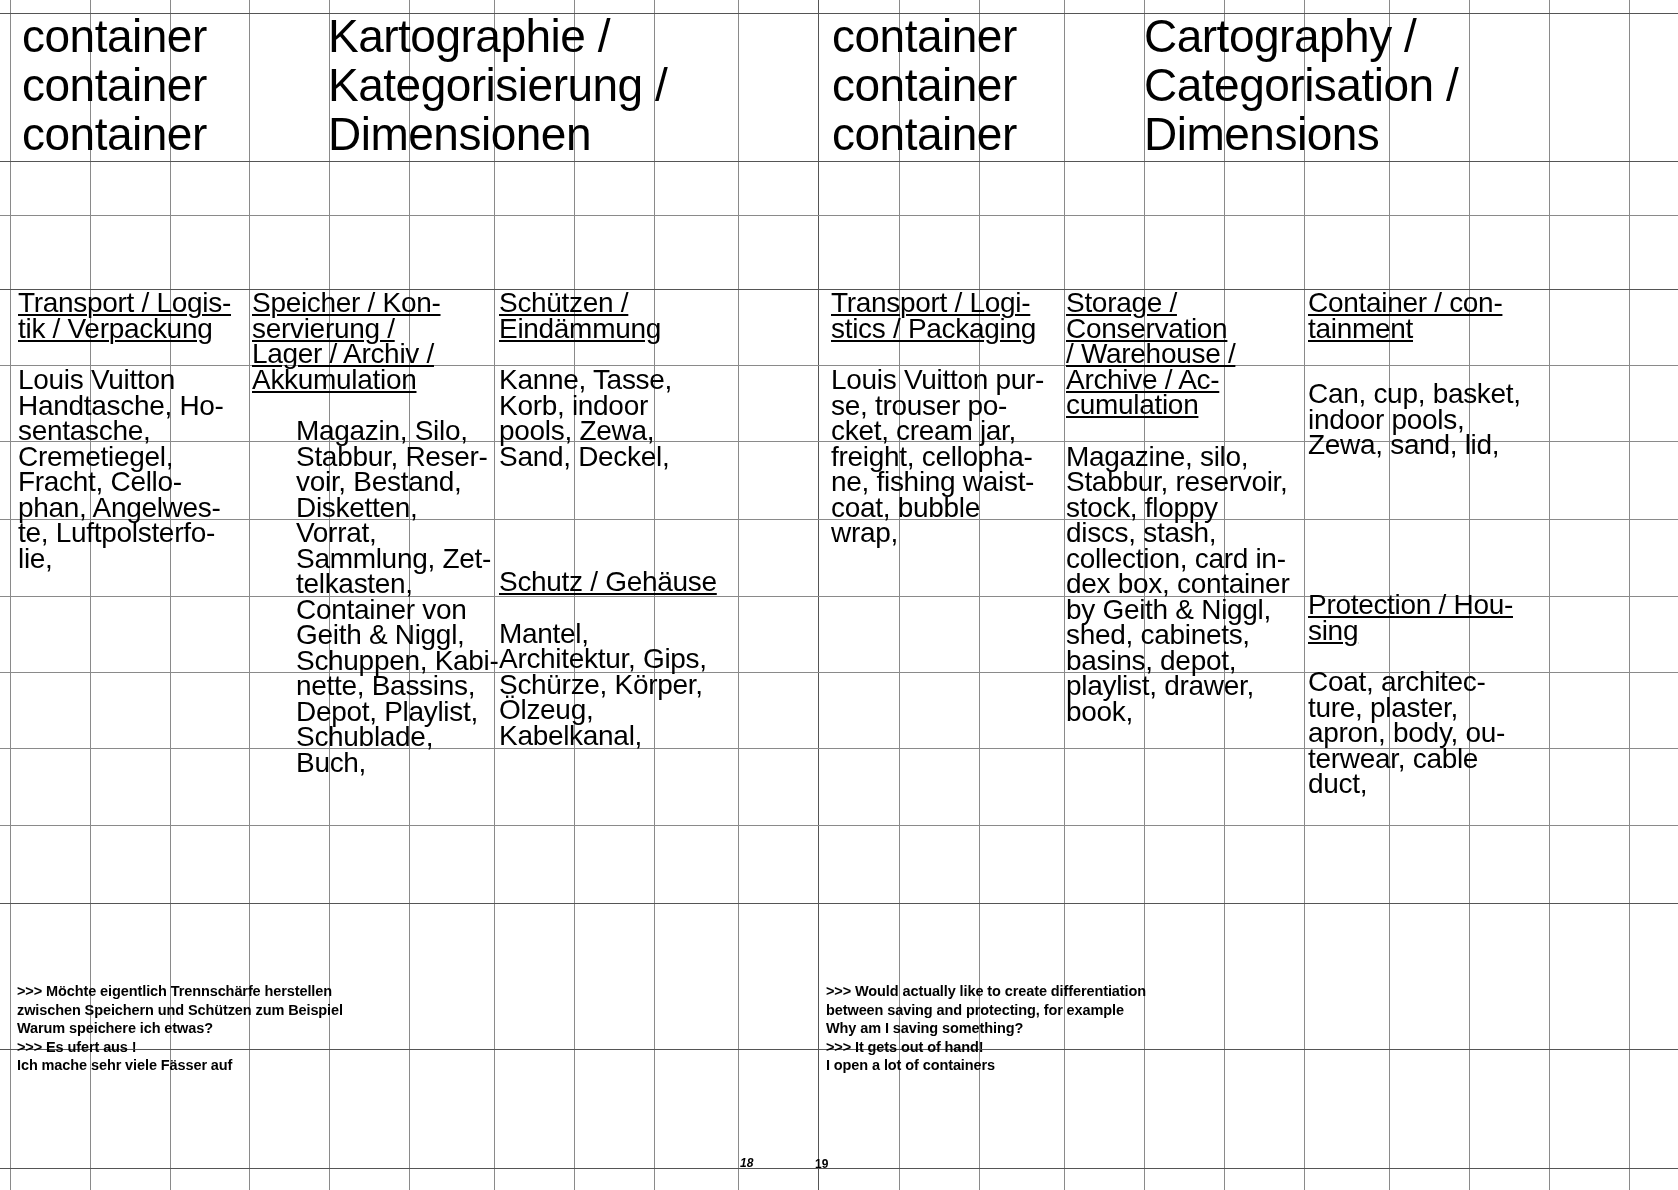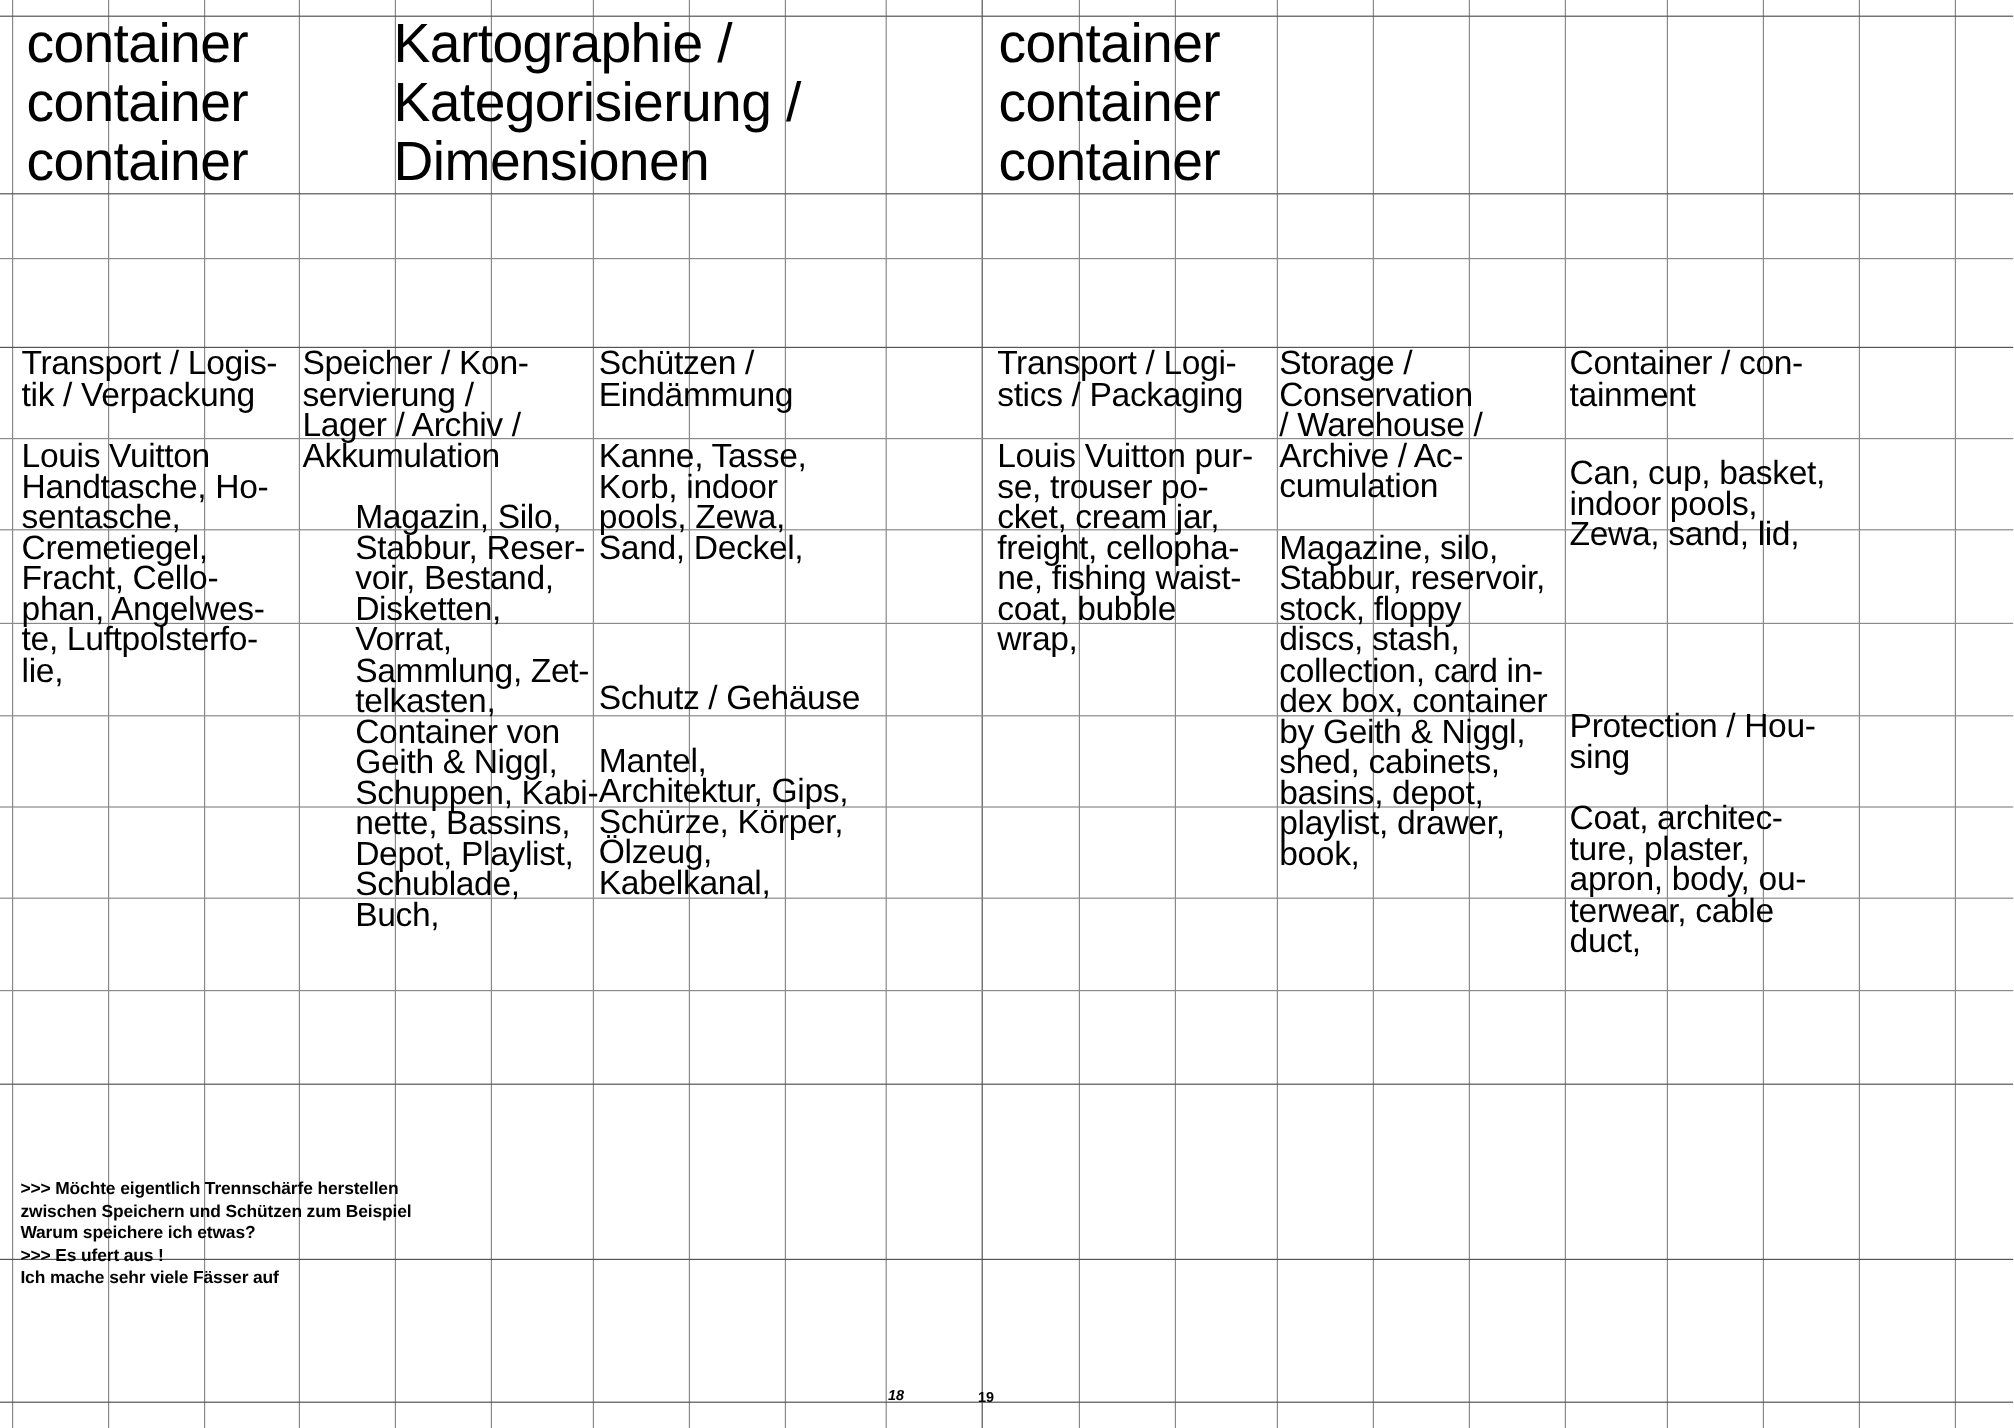--- a/index.html
+++ b/index.html
@@ -58,20 +58,21 @@
     letter-spacing: -0.5px;
     white-space: pre-line;
   }
 
   
   .sec-title {
     font-size: 28px;
     line-height: 25.5px;
     font-weight: 400;
     letter-spacing: -0.3px;
+    text-decoration: underline;
     text-decoration-thickness: 2px;
     text-underline-offset: 2px;
     white-space: pre-line;
     margin: 0;
   }
 
   
   .sec-body {
     font-size: 28px;
     line-height: 25.5px;
@@ -148,20 +149,23 @@
 container</div>
 
     <div class="abs page-head" style="left:328px; top:12px; width:470px;">Kartographie /
 Kategorisierung /
 Dimensionen</div>
 
     <div class="abs page-head" style="left:832px; top:12px; width:230px;">container
 container
 container</div>
 
+    <div class="abs page-head" style="left:1144px; top:12px; width:500px;">Cartography /
+Categorisation /
+Dimensions</div>
 
     <div class="abs" style="left:18px; top:290px; width:245px;">
       <div class="sec-title">Transport / Logis-
 tik / Verpackung</div>
       <div class="sec-body" style="margin-top:26px;">Louis Vuitton
 Handtasche, Ho-
 sentasche,
 Cremetiegel,
 Fracht, Cello-
 phan, Angelwes-
@@ -254,19 +258,24 @@
     <div class="abs" style="left:1308px; top:592px; width:252px;">
       <div class="sec-title">Protection / Hou-
 sing</div>
       <div class="sec-body" style="margin-top:26px;">Coat, architec-
 ture, plaster,
 apron, body, ou-
 terwear, cable
 duct,</div>
     </div>
 
+    <div class="abs note" style="left:826px; top:982px; width:430px;">&gt;&gt;&gt; Would actually like to create differentiation
+between saving and protecting, for example
+Why am I saving something?
+&gt;&gt;&gt; It gets out of hand!
+I open a lot of containers</div>
 
     <div class="abs folio" style="left:740px; top:1157px;font-style:italic;">18</div>
 
     <div class="abs folio" style="left:815px; top:1158px;">19</div>
 
   </div>
 </div>
 
 </body></html>

